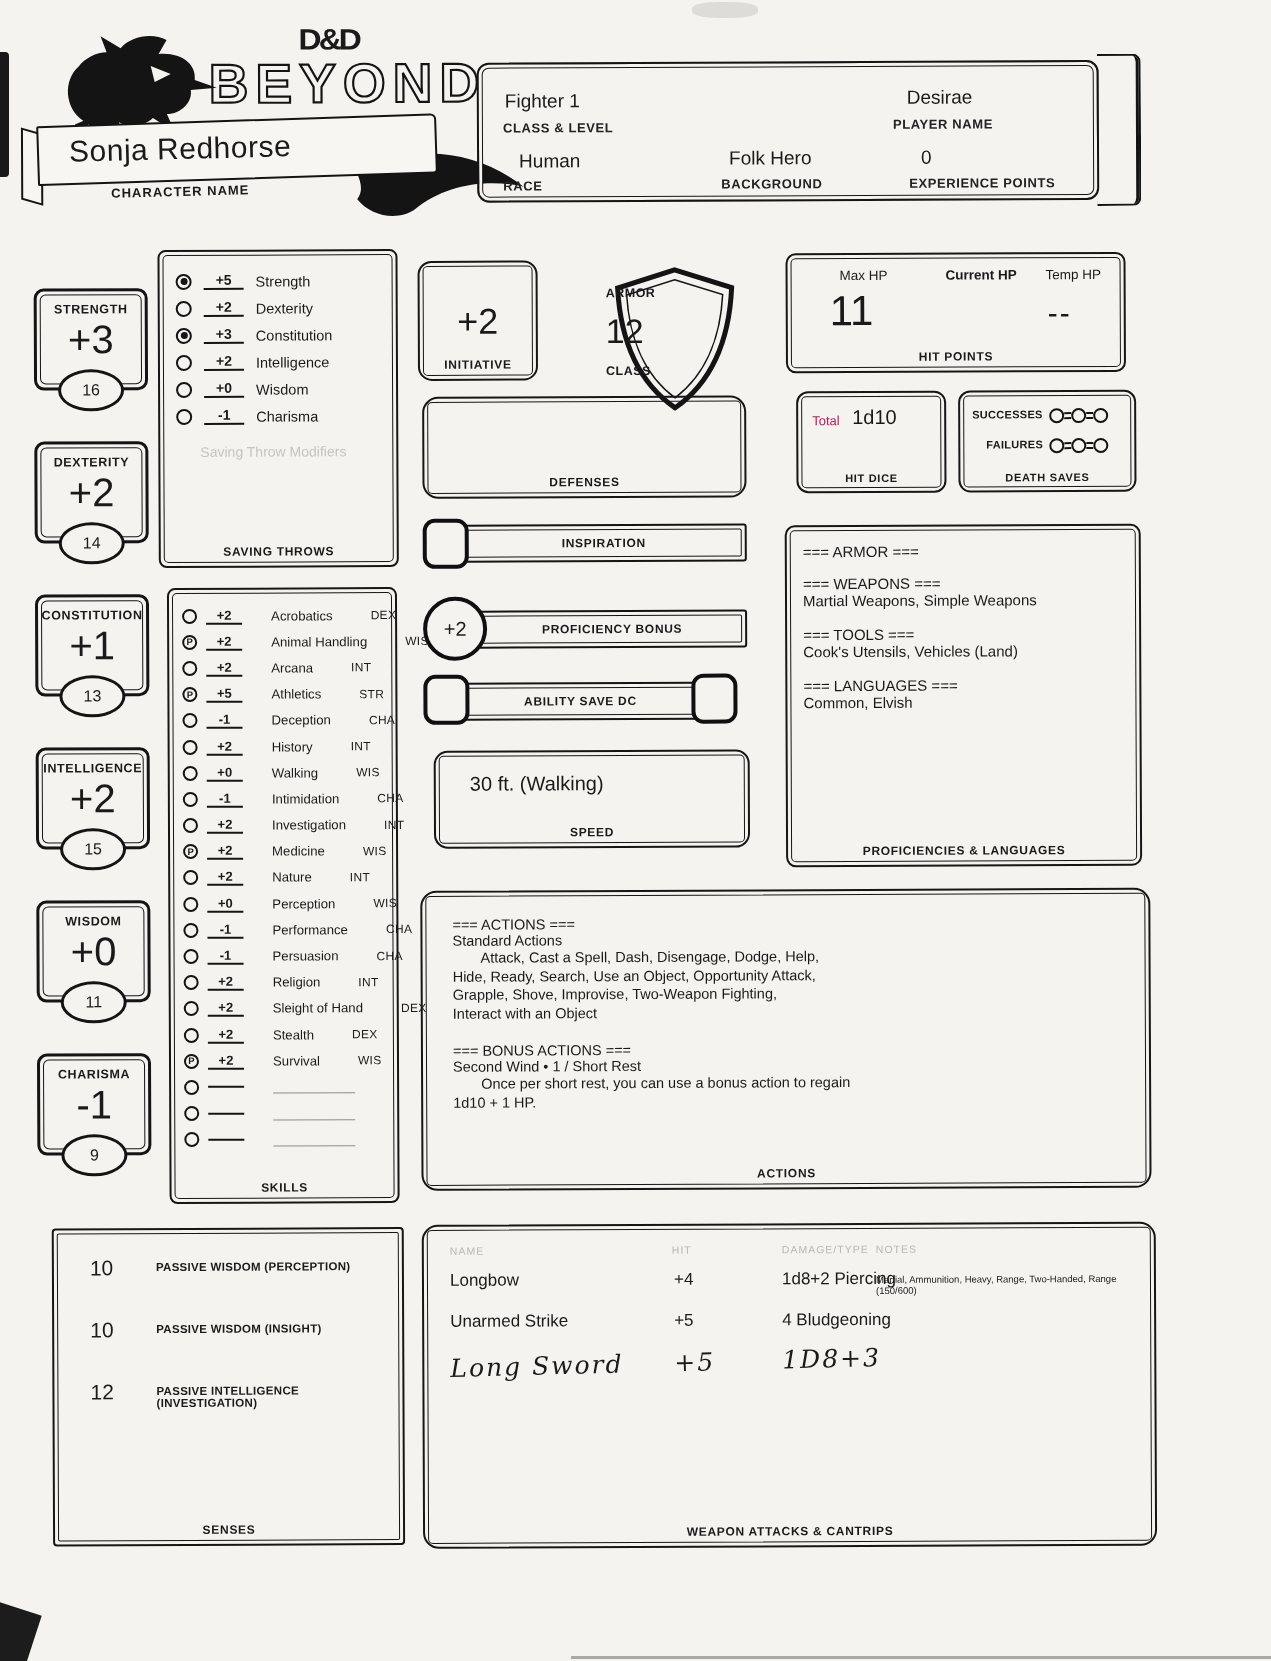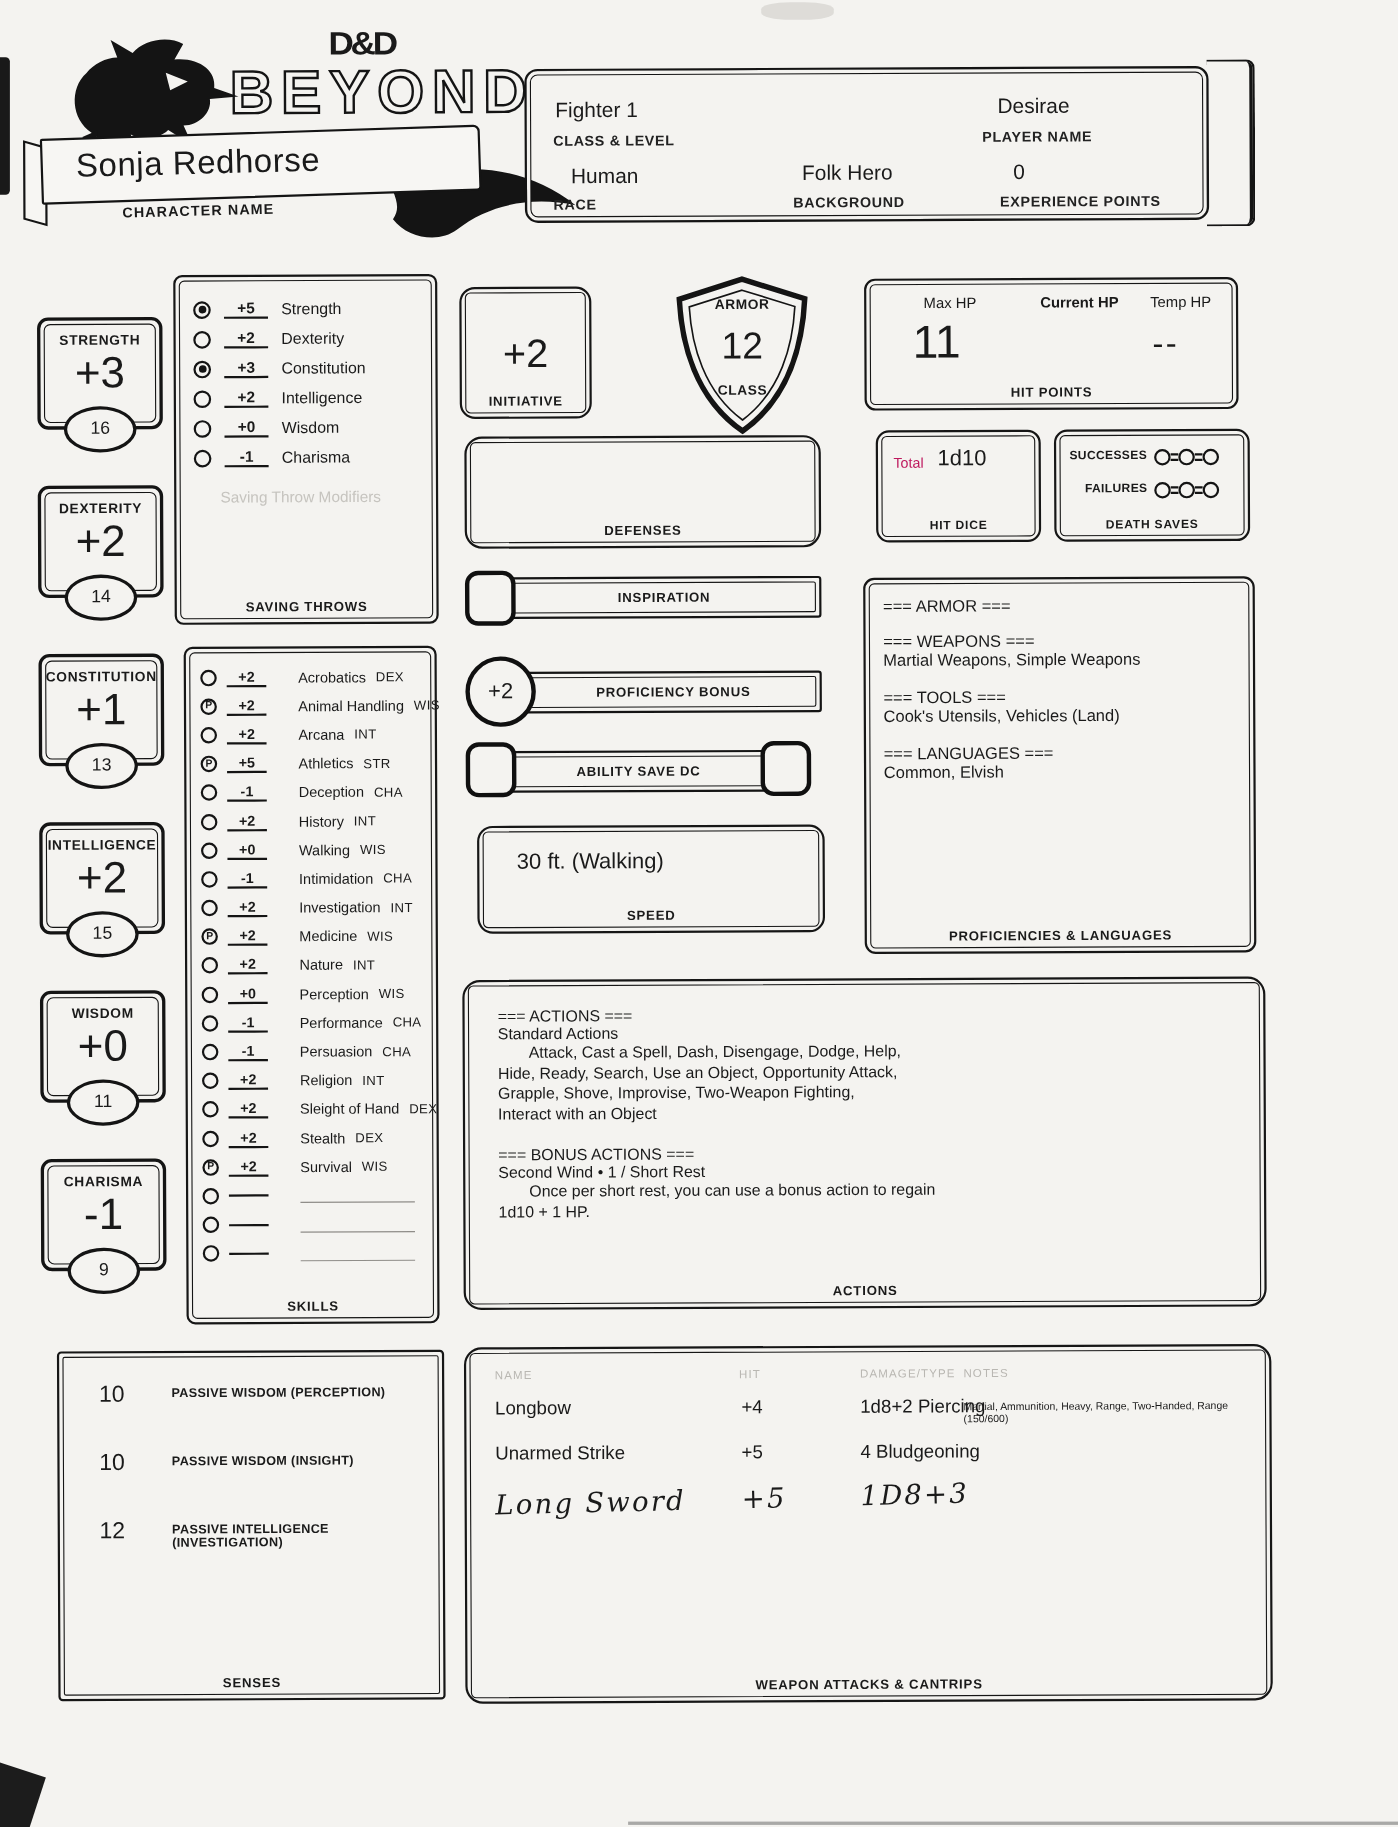--- a/index.html
+++ b/index.html
@@ -60,27 +60,27 @@
 
   .sk-panel { left:168px; top:586px; width:230px; height:616px; }
   .sk-rows { position:absolute; left:13px; top:13px; right:4px; }
   .sk-row { display:flex; align-items:center; gap:9px; height:26.2px; }
   .sk-row .radio { width:15px; height:15px; }
   .sk-panel .radio.prof { position:relative; }
   .sk-panel .radio.prof::after { content:"P"; position:absolute; inset:-1px 0 0 0; display:flex; align-items:center; justify-content:center;
                                  font-size:9.5px; font-weight:700; }
   .sk-row .mod-line { width:36px; font-size:13px; }
   .sk-name { font-size:13.2px; white-space:nowrap;margin-left:20px; }
-  .sk-abil { font-size:12px; letter-spacing:.3px; }
+  .sk-abil { font-size:12px; letter-spacing:.3px;margin-left:29px; }
   .sk-row.blank .sk-name { width:104px; height:14px; border-bottom:1.5px solid #8f8d89; }
 
   
   .init-box { left:420px; top:260px; width:120px; height:120px; border-radius:14px; }
   .init-value { position:absolute; top:38px; left:0; right:0; text-align:center; font-size:36px; }
-  .shield-wrap { position:absolute; left:608px; top:250px; width:138px; height:146px; text-align:center; }
+  .shield-wrap { position:absolute; left:608px; top:266px; width:138px; height:146px; text-align:left; }
   .shield-armor { position:absolute; top:20px; left:0; right:0; font-size:12.5px; font-weight:700; letter-spacing:.5px; }
   .shield-num { position:absolute; top:46px; left:0; right:0; font-size:34px; }
   .shield-class { position:absolute; top:98px; left:0; right:0; font-size:12.5px; font-weight:700; letter-spacing:.5px; }
   .def-box { left:424px; top:396px; width:324px; height:102px; border-radius:16px; }
   .clamp { position:absolute; width:46px; height:50px; border:4.5px solid #101010; border-radius:12px; background:#f4f3f0; z-index:2; }
   .band { position:absolute; height:38px; border:2.5px solid #141414; border-radius:3px; }
   .band::before { content:""; position:absolute; inset:3px; border:1px solid #141414; border-radius:2px; }
   .band-label { position:absolute; inset:0; display:flex; align-items:center; justify-content:center;
                 font-size:12px; font-weight:700; letter-spacing:.7px; }
   .pb-circle { position:absolute; left:424px; top:596px; width:64px; height:64px; border:4.5px solid #101010; border-radius:50%;

